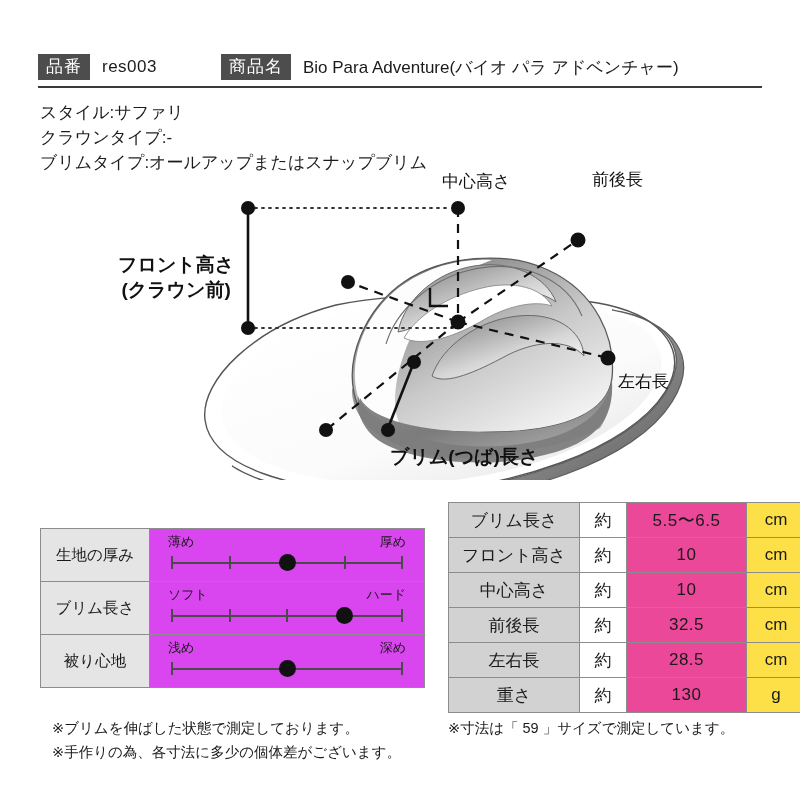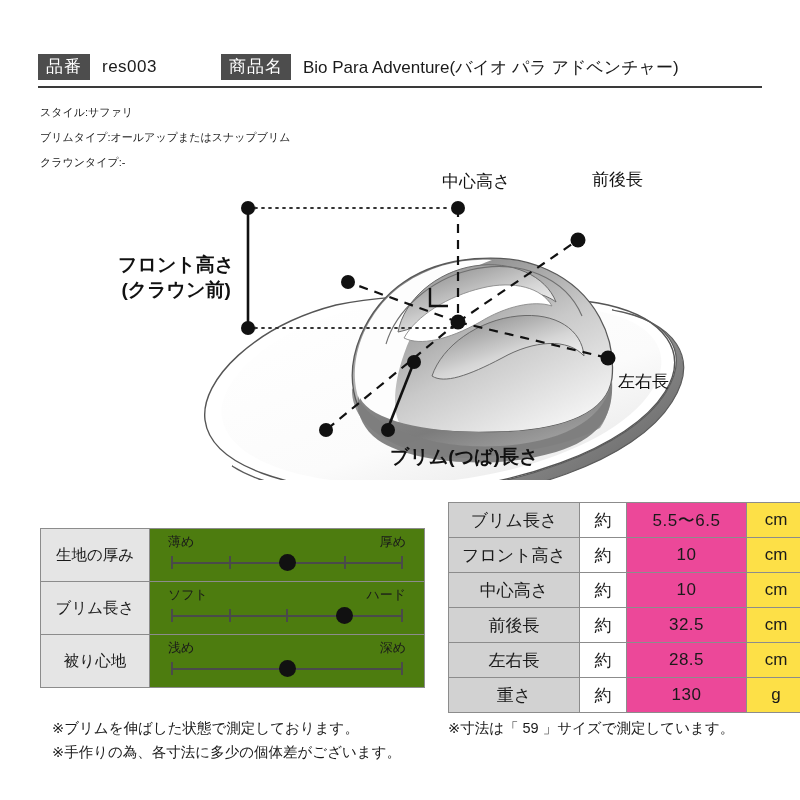--- a/index.html
+++ b/index.html
@@ -52,21 +52,21 @@
     width: 724px;
     height: 2px;
     background: #3a3a3a;
   }
 
   
   .spec-lines {
     position: absolute;
     left: 40px;
     top: 100px;
-    font-size: 11px;
+    font-size: 17px;
     line-height: 25px;
     color: #1a1a1a;
     white-space: nowrap;
   }
 
   
   .diagram {
     position: absolute;
     left: 0px;
     top: 130px;
@@ -102,21 +102,21 @@
   }
   td.sl-label {
     width: 108px;
     background: #e5e5e5;
     text-align: center;
     font-size: 15.5px;
     color: #1a1a1a;
     letter-spacing: 0px;
     white-space: nowrap;
   }
-  td.sl-track { background: #4d7c0f; position: relative; }
+  td.sl-track { background: #d946ef; position: relative; }
   .track-wrap {
     position: relative;
     width: 100%;
     height: 52px;
   }
   .end-label {
     position: absolute;
     top: 4px;
     font-size: 13px;
     color: #1a1a1a;
@@ -215,22 +215,22 @@
   <span class="badge">品番</span>
   <span class="badge-val code">res003</span>
   <span class="spacer-gap"></span>
   <span class="badge">商品名</span>
   <span class="badge-val">Bio Para Adventure(バイオ パラ アドベンチャー)</span>
 </div>
 <div class="header-rule"></div>
 
 <div class="spec-lines">
   <div>スタイル:サファリ</div>
+  <div>クラウンタイプ:-</div>
   <div>ブリムタイプ:オールアップまたはスナップブリム</div>
-  <div>クラウンタイプ:-</div>
 </div>
 
 <div class="diagram">
   <svg width="800" height="350" viewBox="0 0 800 350">
     <defs>
       <linearGradient id="crownL" x1="0" y1="0" x2="1" y2="0.4">
         <stop offset="0%" stop-color="#8d8d8d"></stop>
         <stop offset="45%" stop-color="#d8d8d8"></stop>
         <stop offset="100%" stop-color="#ffffff"></stop>
       </linearGradient>

